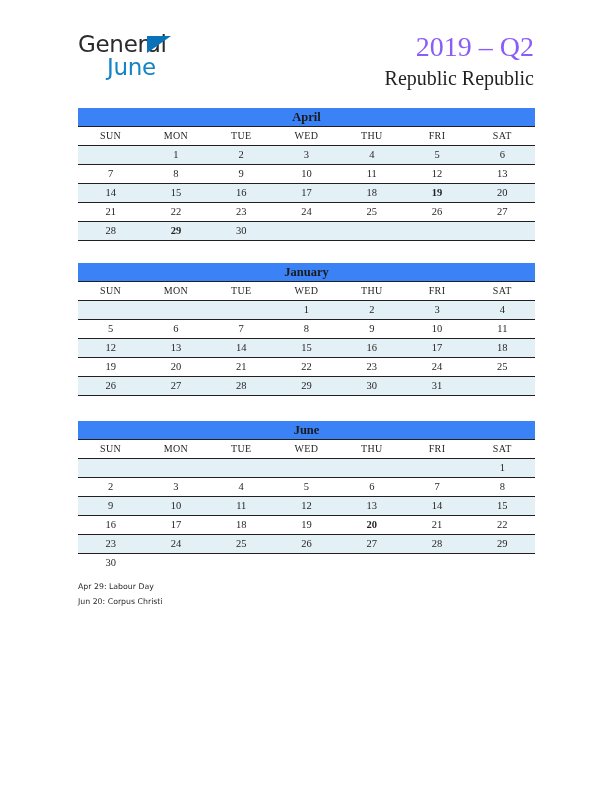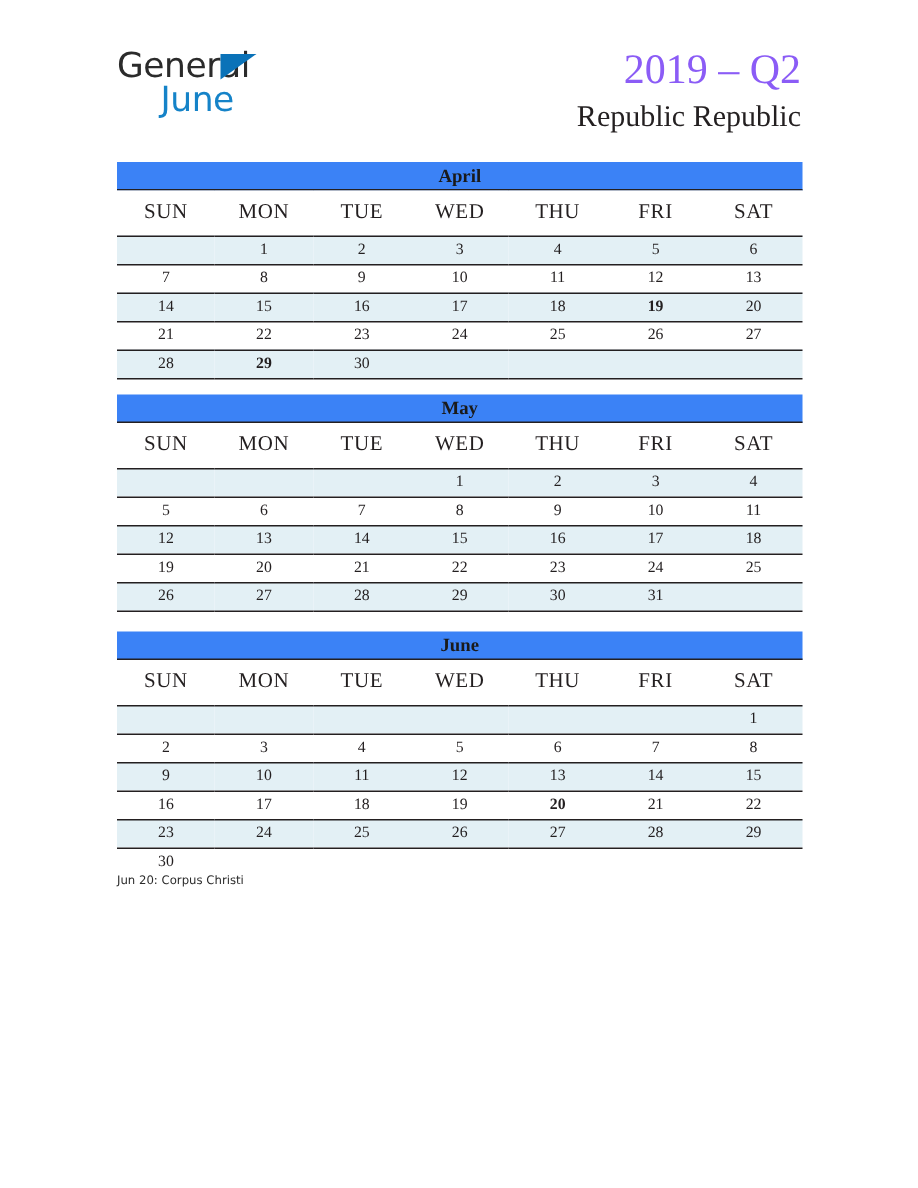--- a/index.html
+++ b/index.html
@@ -125,23 +125,23 @@
     color: #231f20;
     padding: 0;
     line-height: 18px;
     border-top: 0.9px solid #231f20;
     box-sizing: border-box;
   }
   table.cal thead th {
     border-top: none;
     border-bottom: 1.2px solid #231f20;
     font-weight: normal;
-    font-size: 14px;
+    font-size: 10px;
     letter-spacing: 0.4px;
-    height: 30px;
+    height: 18px;
     background: #ffffff;
   }
   table.cal tbody tr.alt td {
     background: #e3f0f5;
   }
   table.cal tbody tr.plain td {
     background: #ffffff;
   }
   table.cal tbody tr.tail td {
     background: #ffffff;
@@ -253,21 +253,21 @@
             <td class="empty"></td>
             <td class="empty"></td>
             <td class="empty"></td>
             <td class="empty"></td>
           </tr>
         </tbody>
       </table>
     </div>
     <div class="month-block" id="month-1">
       <div class="month-title-band">
-        <span class="month-name">May</span>
+        <span class="month-name">January</span>
       </div>
       <table class="cal">
         <thead>
           <tr>
             <th>SUN</th>
             <th>MON</th>
             <th>TUE</th>
             <th>WED</th>
             <th>THU</th>
             <th>FRI</th>
@@ -393,14 +393,15 @@
             <td class="empty"></td>
             <td class="empty"></td>
             <td class="empty"></td>
           </tr>
         </tbody>
       </table>
     </div>
   </div>
 
 <div id="notes">
+    <div class="note-line">Apr 29: Labour Day</div>
     <div class="note-line">Jun 20: Corpus Christi</div>
   </div>
 
 </body></html>

